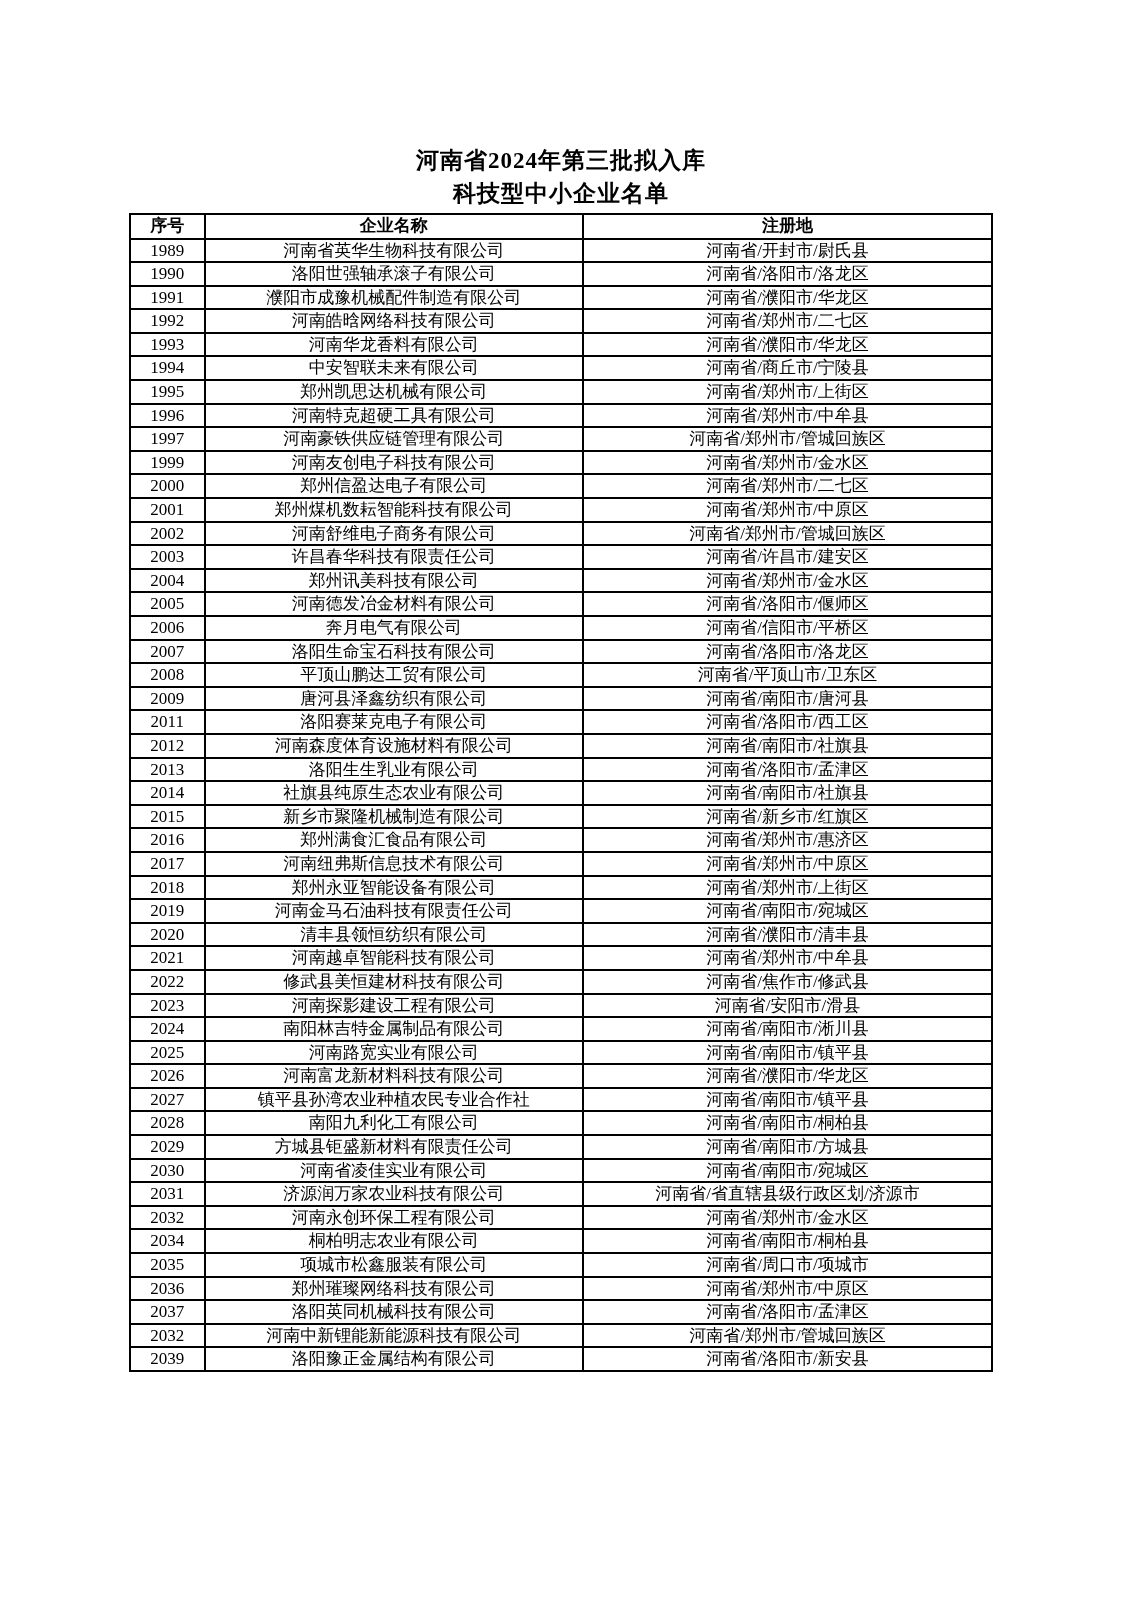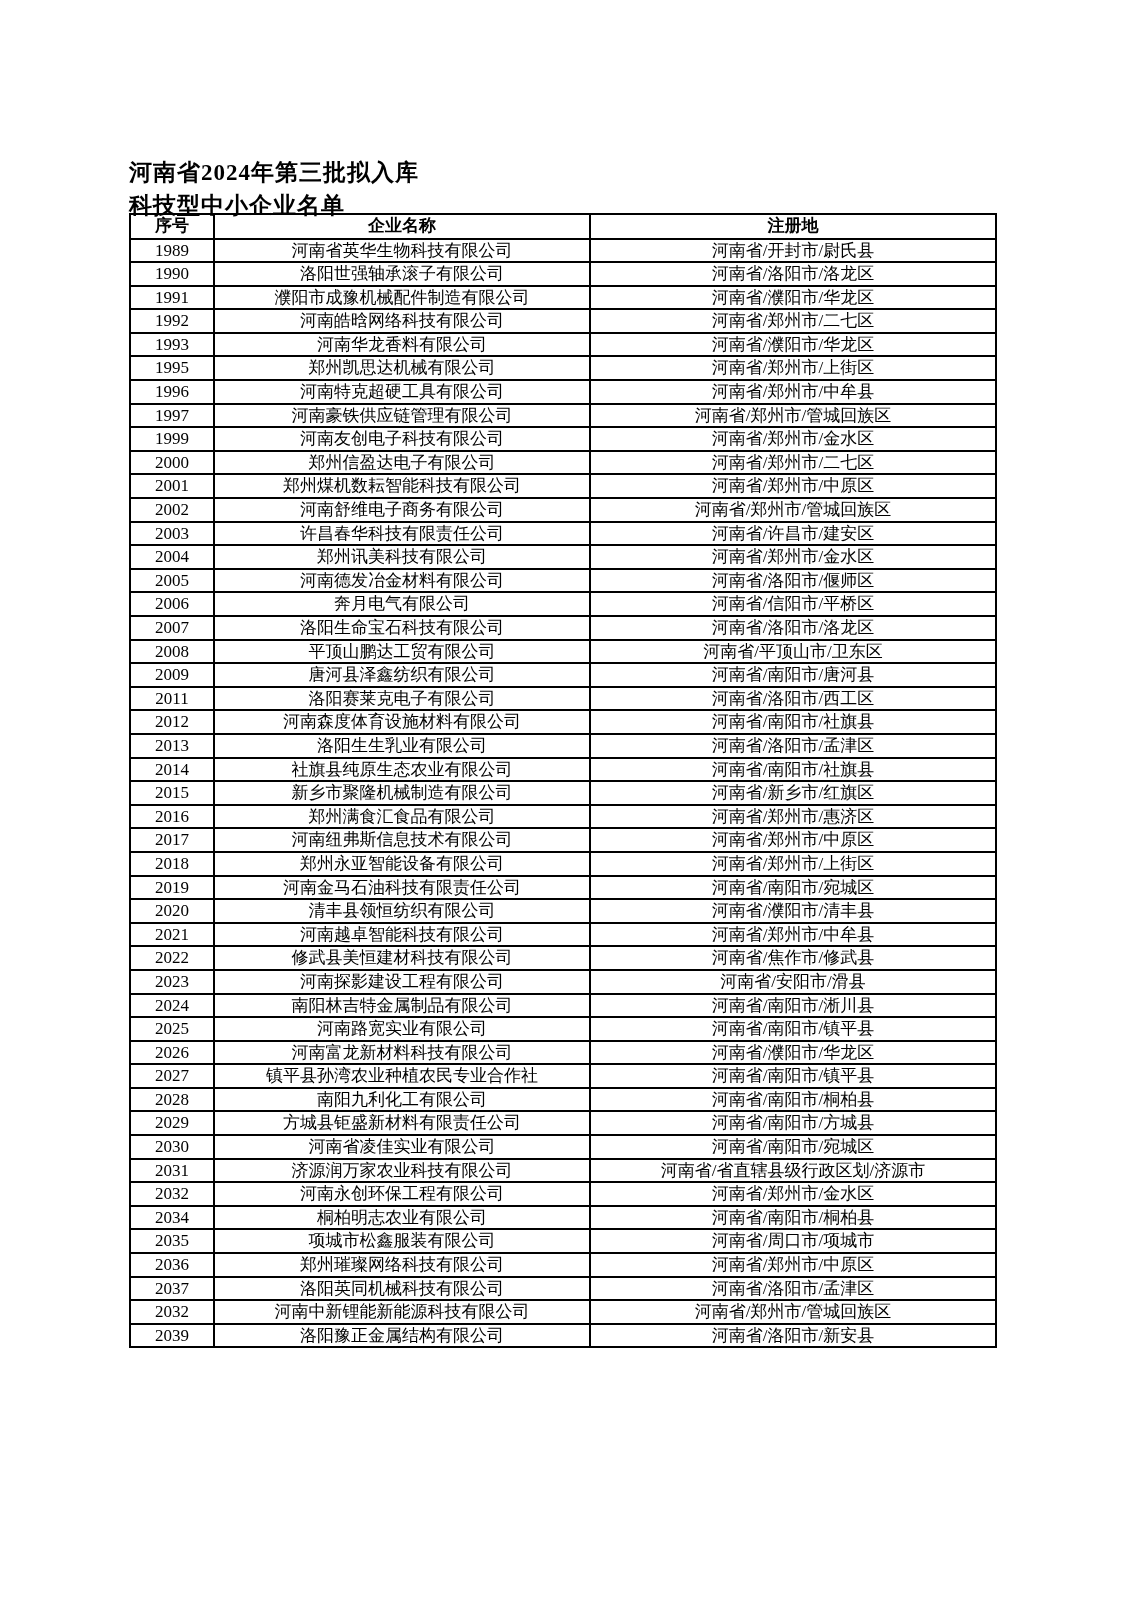--- a/index.html
+++ b/index.html
@@ -9,24 +9,24 @@
   }
   body {
     width: 1131px;
     height: 1600px;
     position: relative;
     font-family: "Liberation Serif", "DejaVu Serif", serif;
     color: #000000;
   }
   .title-block {
     position: absolute;
-    top: 156px;
+    top: 144px;
     left: 129px;
     width: 864px;
-    text-align: left;
+    text-align: center;
   }
   .title-line {
     font-size: 23px;
     font-weight: bold;
     line-height: 33px;
     letter-spacing: 1px;
   }
   table.company-table {
     position: absolute;
     top: 213px;
@@ -44,21 +44,21 @@
     font-size: 17px;
     line-height: 21.6px;
     height: 21.6px;
     overflow: hidden;
     white-space: nowrap;
   }
   table.company-table th {
     font-weight: bold;
     height: 22.5px;
   }
-  .col-no  { width: 84px; }
+  .col-no  { width: 74px; }
   .col-name{ width: 376px; }
   .col-loc { width: 406px; }
 </style>
 </head>
 <body>
 
 <div class="title-block">
   <div class="title-line">河南省2024年第三批拟入库</div>
   <div class="title-line">科技型中小企业名单</div>
 </div>
@@ -96,20 +96,25 @@
         <td class="col-no">1992</td>
         <td class="col-name">河南皓晗网络科技有限公司</td>
         <td class="col-loc">河南省/郑州市/二七区</td>
       </tr>
       <tr>
         <td class="col-no">1993</td>
         <td class="col-name">河南华龙香料有限公司</td>
         <td class="col-loc">河南省/濮阳市/华龙区</td>
       </tr>
       <tr>
+        <td class="col-no">1994</td>
+        <td class="col-name">中安智联未来有限公司</td>
+        <td class="col-loc">河南省/商丘市/宁陵县</td>
+      </tr>
+      <tr>
         <td class="col-no">1995</td>
         <td class="col-name">郑州凯思达机械有限公司</td>
         <td class="col-loc">河南省/郑州市/上街区</td>
       </tr>
       <tr>
         <td class="col-no">1996</td>
         <td class="col-name">河南特克超硬工具有限公司</td>
         <td class="col-loc">河南省/郑州市/中牟县</td>
       </tr>
       <tr>

